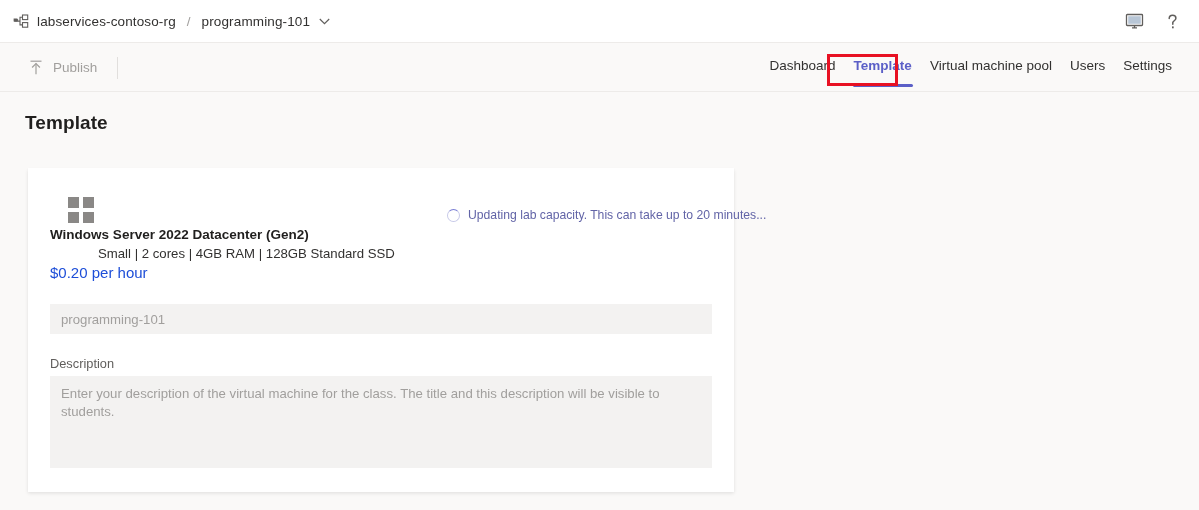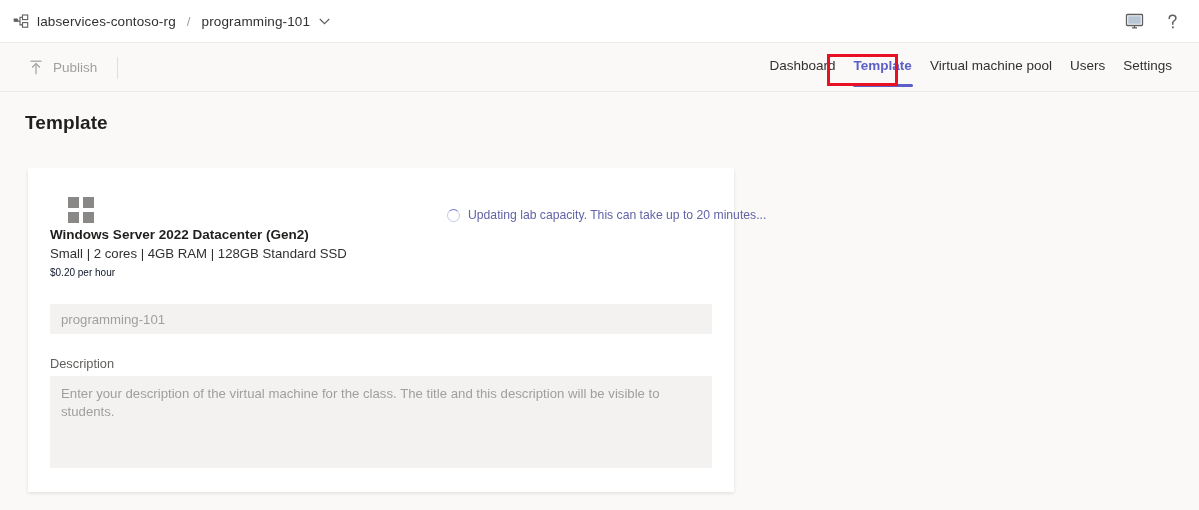--- a/index.html
+++ b/index.html
@@ -214,24 +214,25 @@
   #vm-name {
     font-size: 13.5px;
     font-weight: bold;
     color: #201f1e;
     line-height: 19px;
   }
   #vm-specs {
     font-size: 13.2px;
     color: #323130;
     line-height: 19px;
+    margin-left: 48px;
   }
   #vm-price {
-    font-size: 10px;
-    color: #0f172a;
+    font-size: 15px;
+    color: #1d4ed8;
     line-height: 19px;
   }
   #status-message {
     position: absolute;
     left: 397px;
     top: 20px;
     display: flex;
     align-items: center;
   }
   .spinner-icon {

